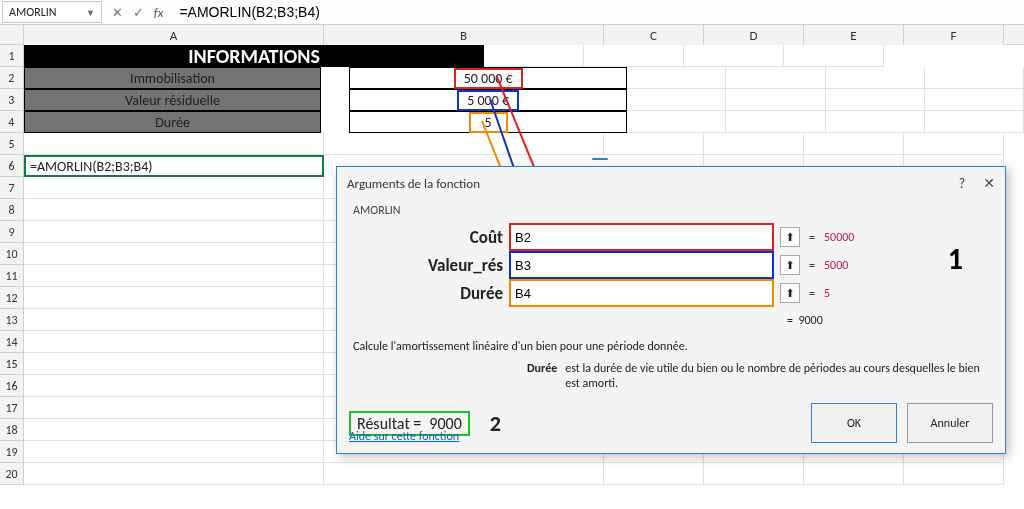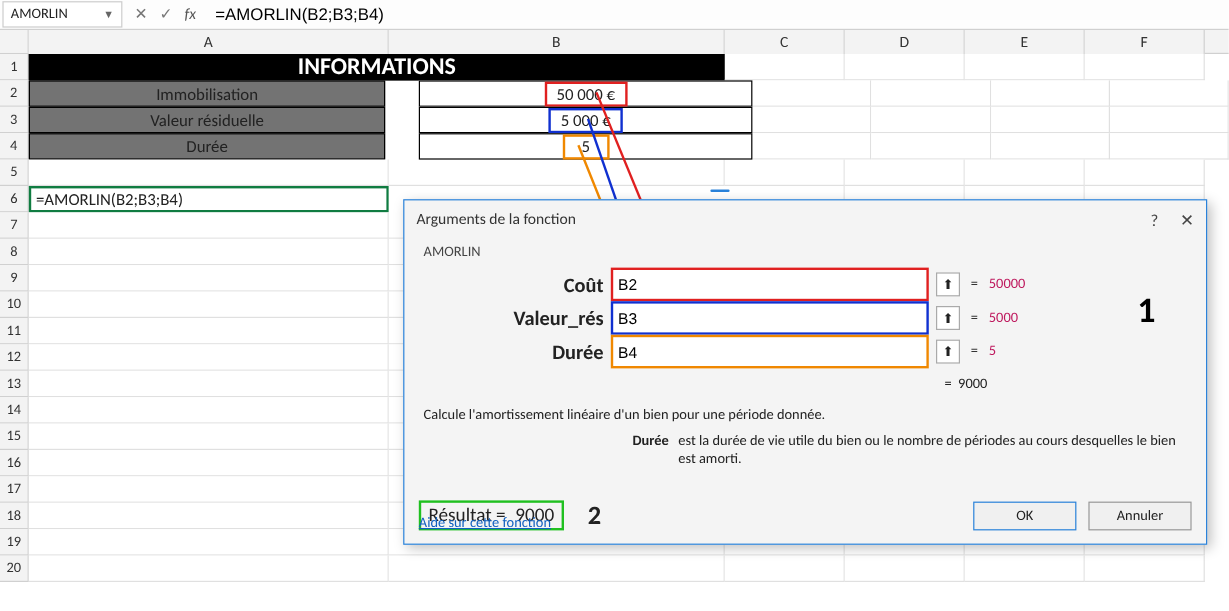--- a/index.html
+++ b/index.html
@@ -94,21 +94,21 @@
     padding: 0 6px;
     font-size: 14px;
     background: #fff;
   }
   .cA { width: 300px; }
   .cB { width: 280px; }
   .cN { width: 100px; }
 
   
   .header-merge {
-    width: 580px;
+    width: 460px;
     background: #000;
     color: #fff;
     font-weight: bold;
     font-size: 20px;
     justify-content: center;
     border: 1px solid #000;
   }
   .label-cell {
     background: #737373;
     border: 1px solid #000;
@@ -244,21 +244,21 @@
     position: absolute;
     bottom: 10px;
     left: 12px;
     font-size: 12px;
     margin-top: 6px;
   }
   .helplink a { color: #1060c0; text-decoration: underline; cursor: pointer; }
 
   .dlgbtns { margin-left: auto; display: flex; gap: 10px; }
   .btn {
-    width: 86px; height: 24px;
+    width: 86px; height: 40px;
     border: 1px solid #999;
     background: #f0f0f0;
     font-size: 12px;
     display: flex; align-items: center; justify-content: center;
     cursor: pointer;
   }
   .btn.primary { border: 1px solid #2a82da; }
 
   
   .bluedash { position:absolute; left:592px; top:158px; width:16px; height:2px; background:#2a82da; border-radius:1px; }

